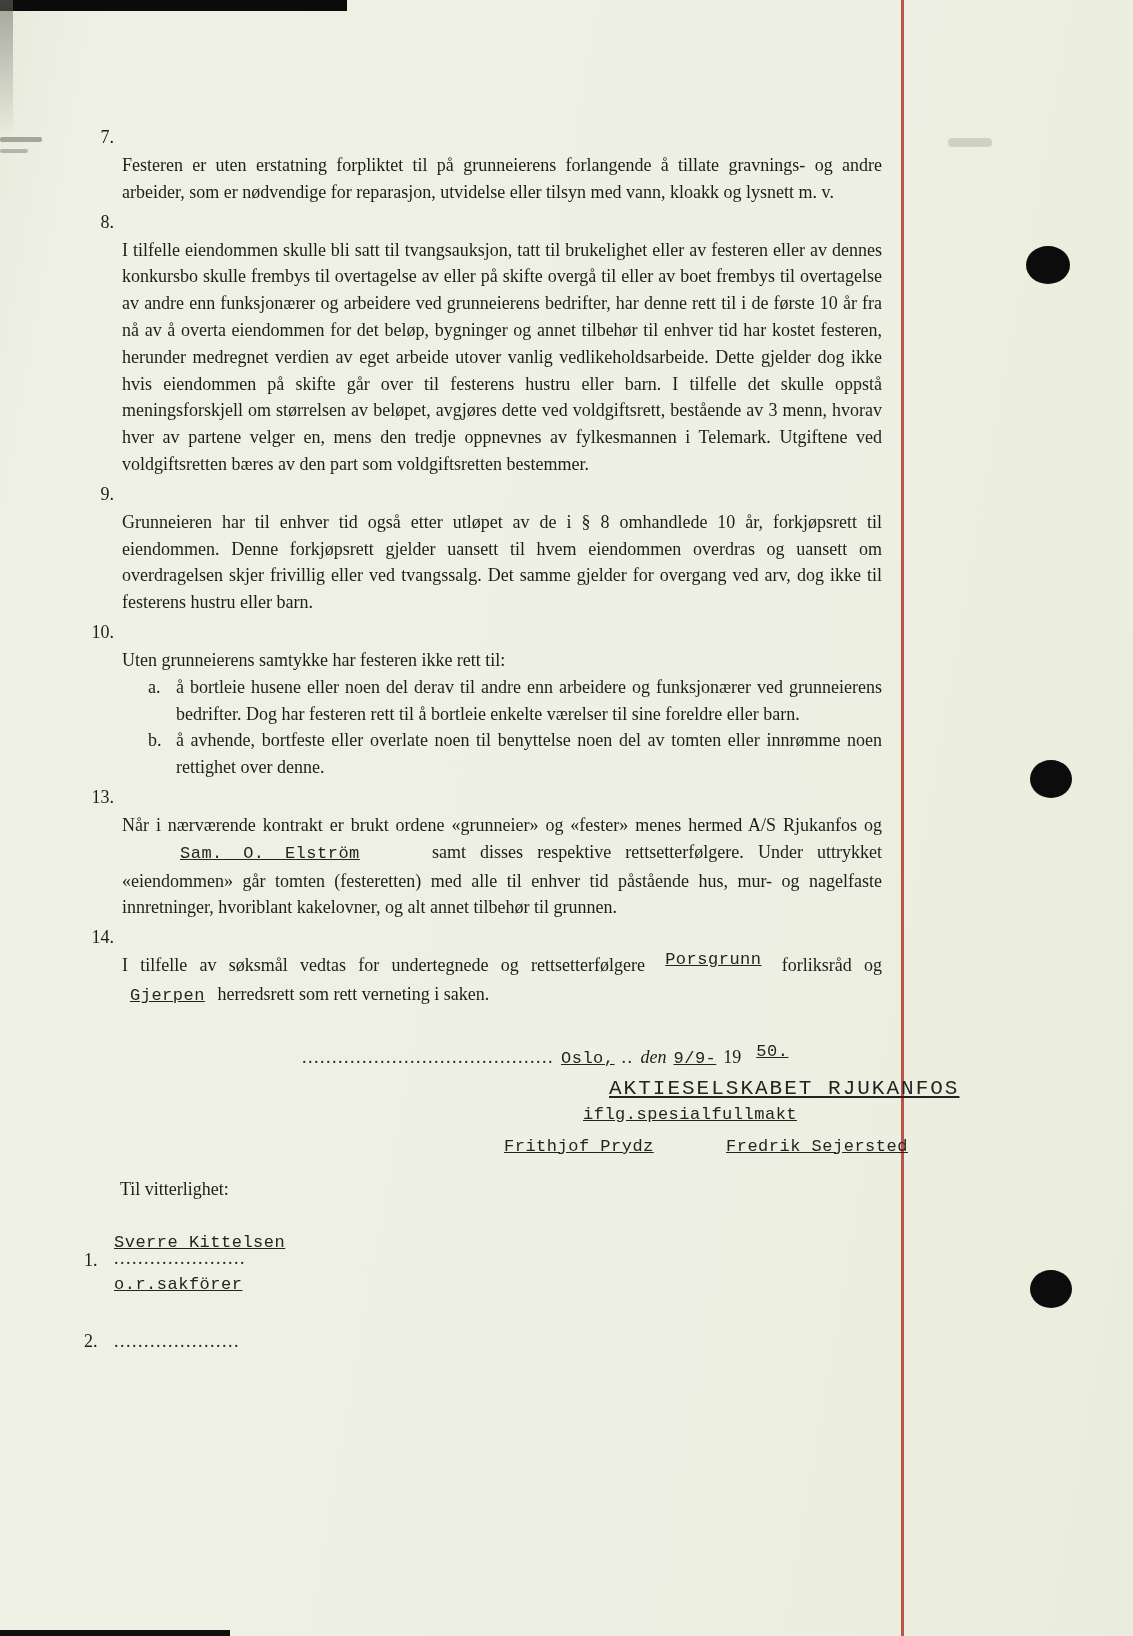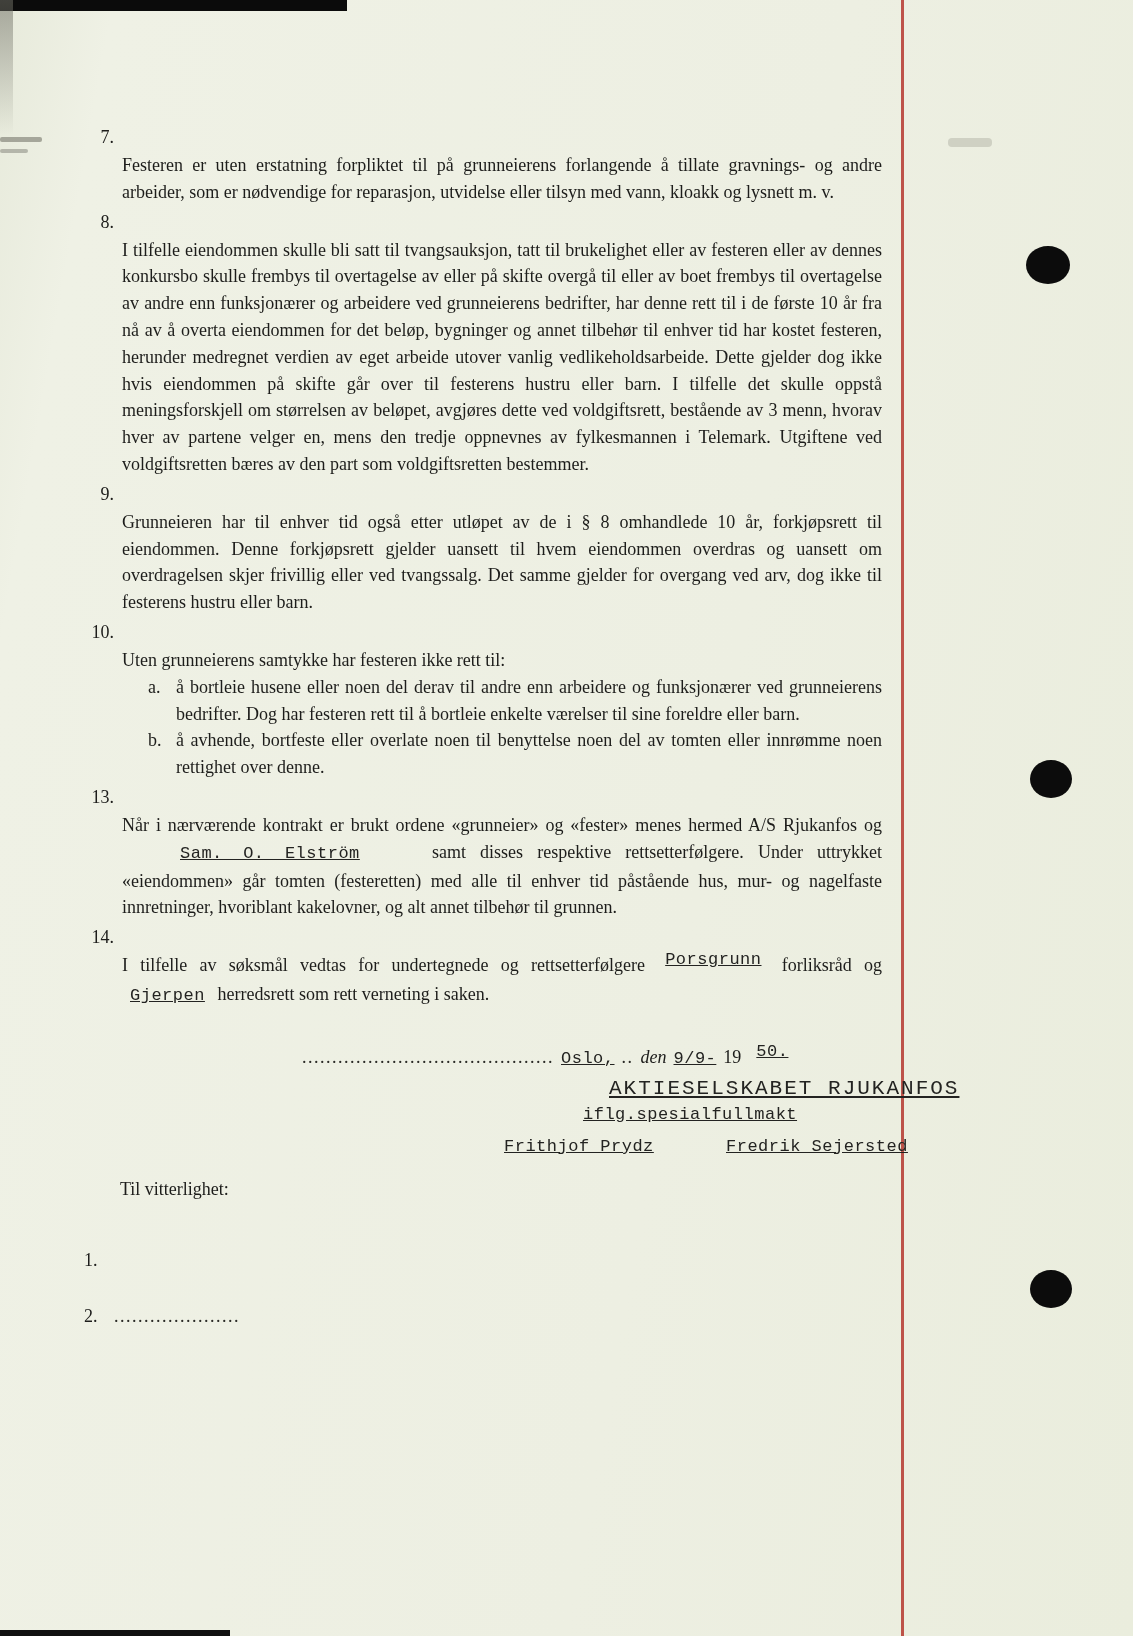--- a/index.html
+++ b/index.html
@@ -158,20 +158,25 @@
       <div class="typed sig-company">AKTIESELSKABET RJUKANFOS</div>
       <div class="typed sig-authority">iflg.spesialfullmakt</div>
       <div class="typed sig-name-left">Frithjof Prydz</div>
       <div class="typed sig-name-right">Fredrik Sejersted</div>
     </div>
 
     <div class="witness-heading">Til vitterlighet:</div>
 
     <div class="wit-item">
       <div class="wit-no">1.</div>
+      <div>
+        <div class="typed wit-name">Sverre Kittelsen</div>
+        <div class="wit-dots">......................</div>
+        <div class="typed wit-title">o.r.sakförer</div>
+      </div>
     </div>
 
     <div class="wit-item-2">
       <div class="wit-no">2.</div>
       <div class="wit-dots">.....................</div>
     </div>
 
   </div>
 </div>
 

